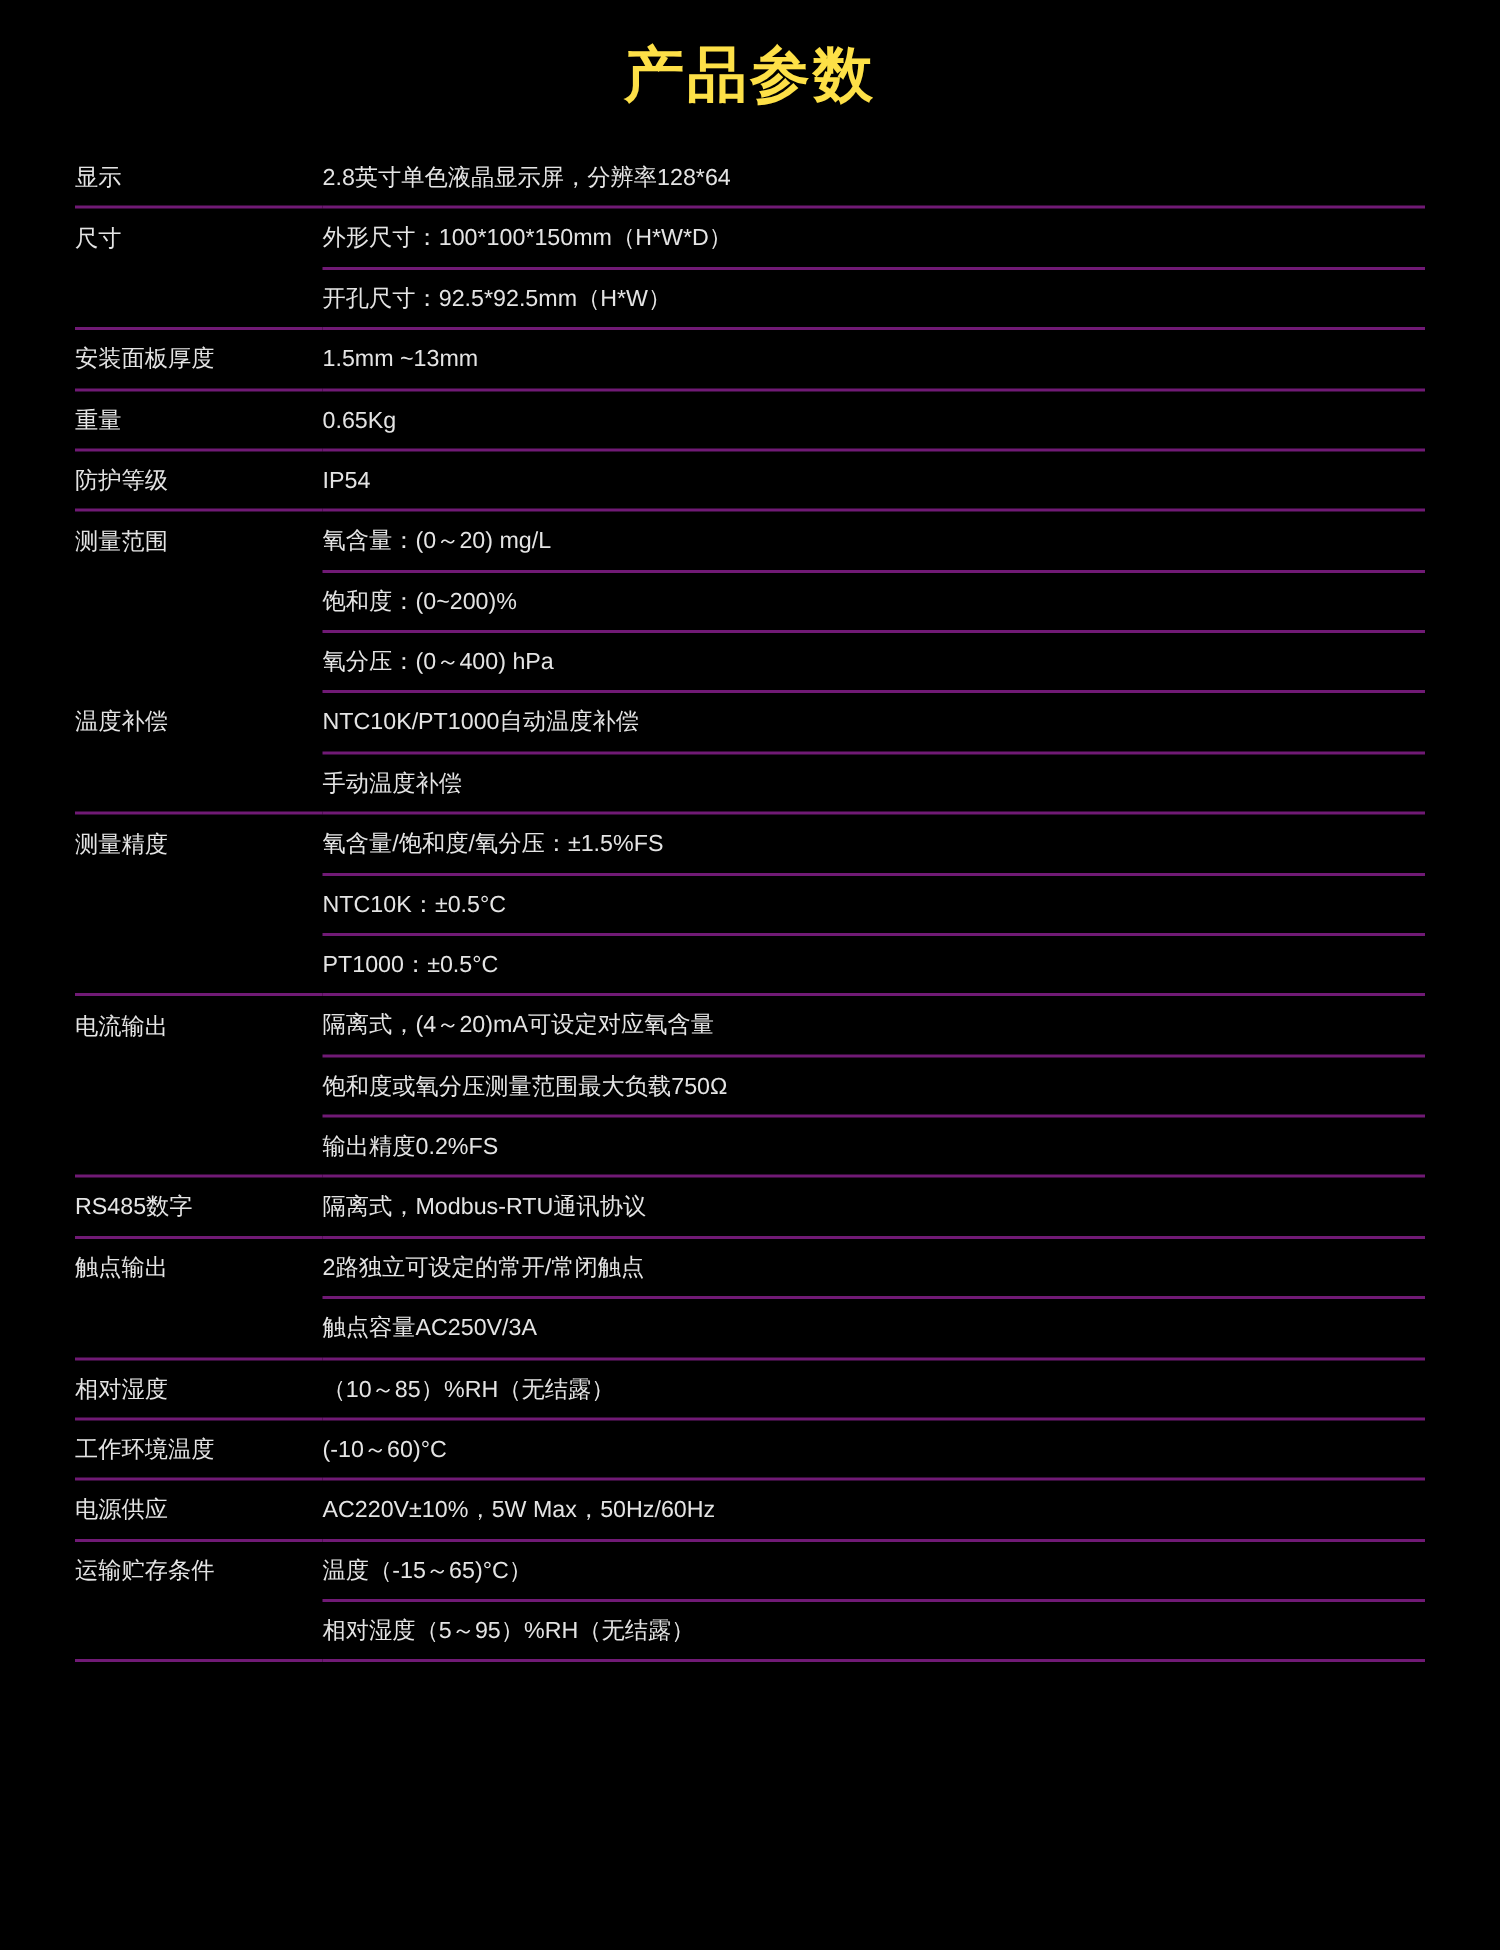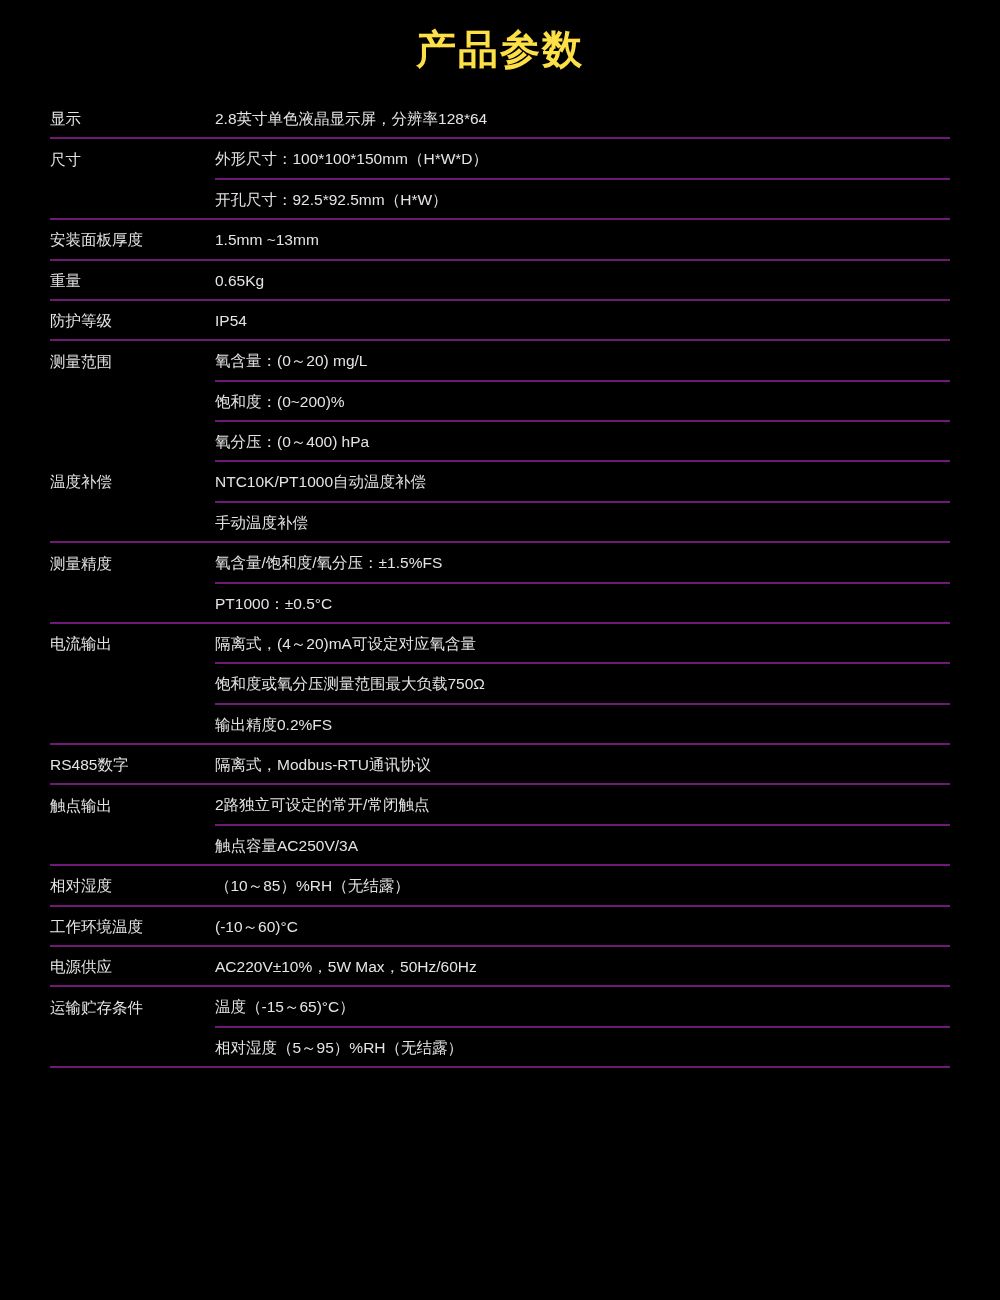--- a/index.html
+++ b/index.html
@@ -105,20 +105,24 @@
         </tr>
         <tr>
           <td class="label"></td>
           <td class="value">手动温度补偿</td>
         </tr>
         <tr>
           <td class="label" style="border-bottom: none;">测量精度</td>
           <td class="value">氧含量/饱和度/氧分压：±1.5%FS</td>
         </tr>
         <tr>
+          <td class="label" style="border-bottom: none;"></td>
+          <td class="value">NTC10K：±0.5°C</td>
+        </tr>
+        <tr>
           <td class="label"></td>
           <td class="value">PT1000：±0.5°C</td>
         </tr>
         <tr>
           <td class="label" style="border-bottom: none;">电流输出</td>
           <td class="value">隔离式，(4～20)mA可设定对应氧含量</td>
         </tr>
         <tr>
           <td class="label" style="border-bottom: none;"></td>
           <td class="value">饱和度或氧分压测量范围最大负载750Ω</td>

